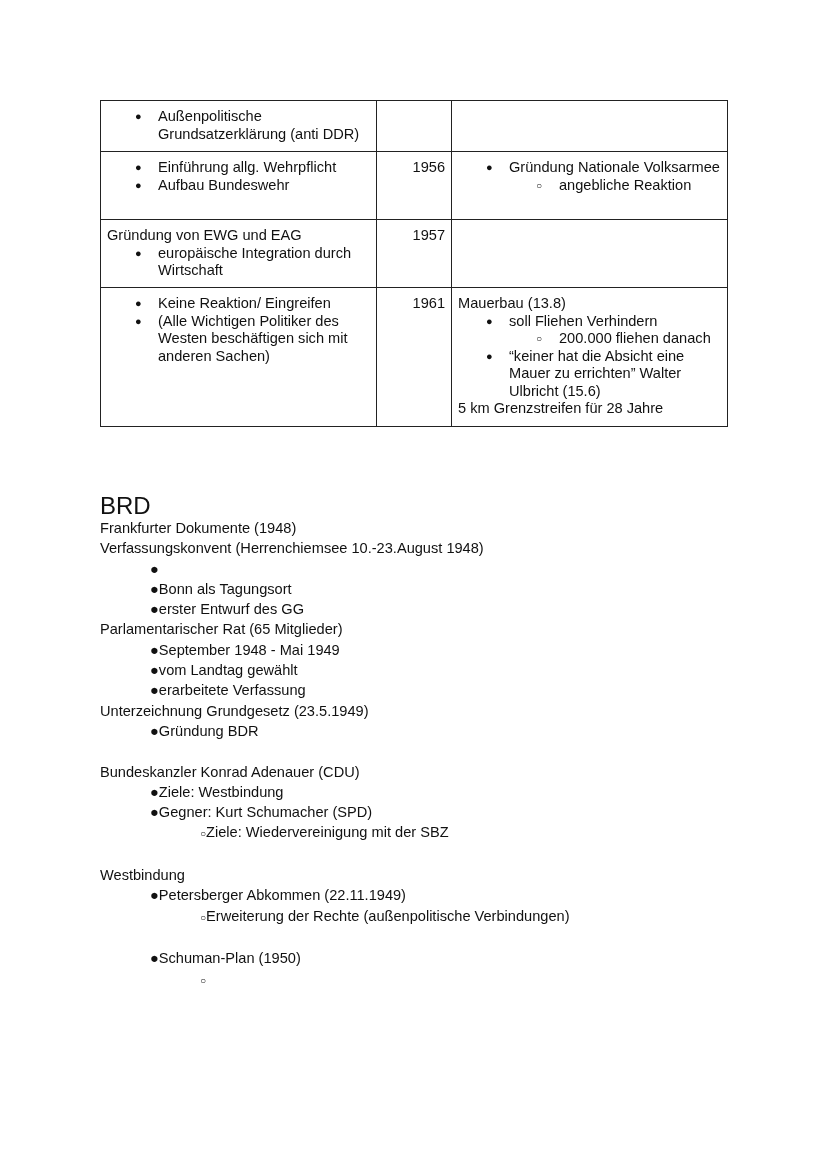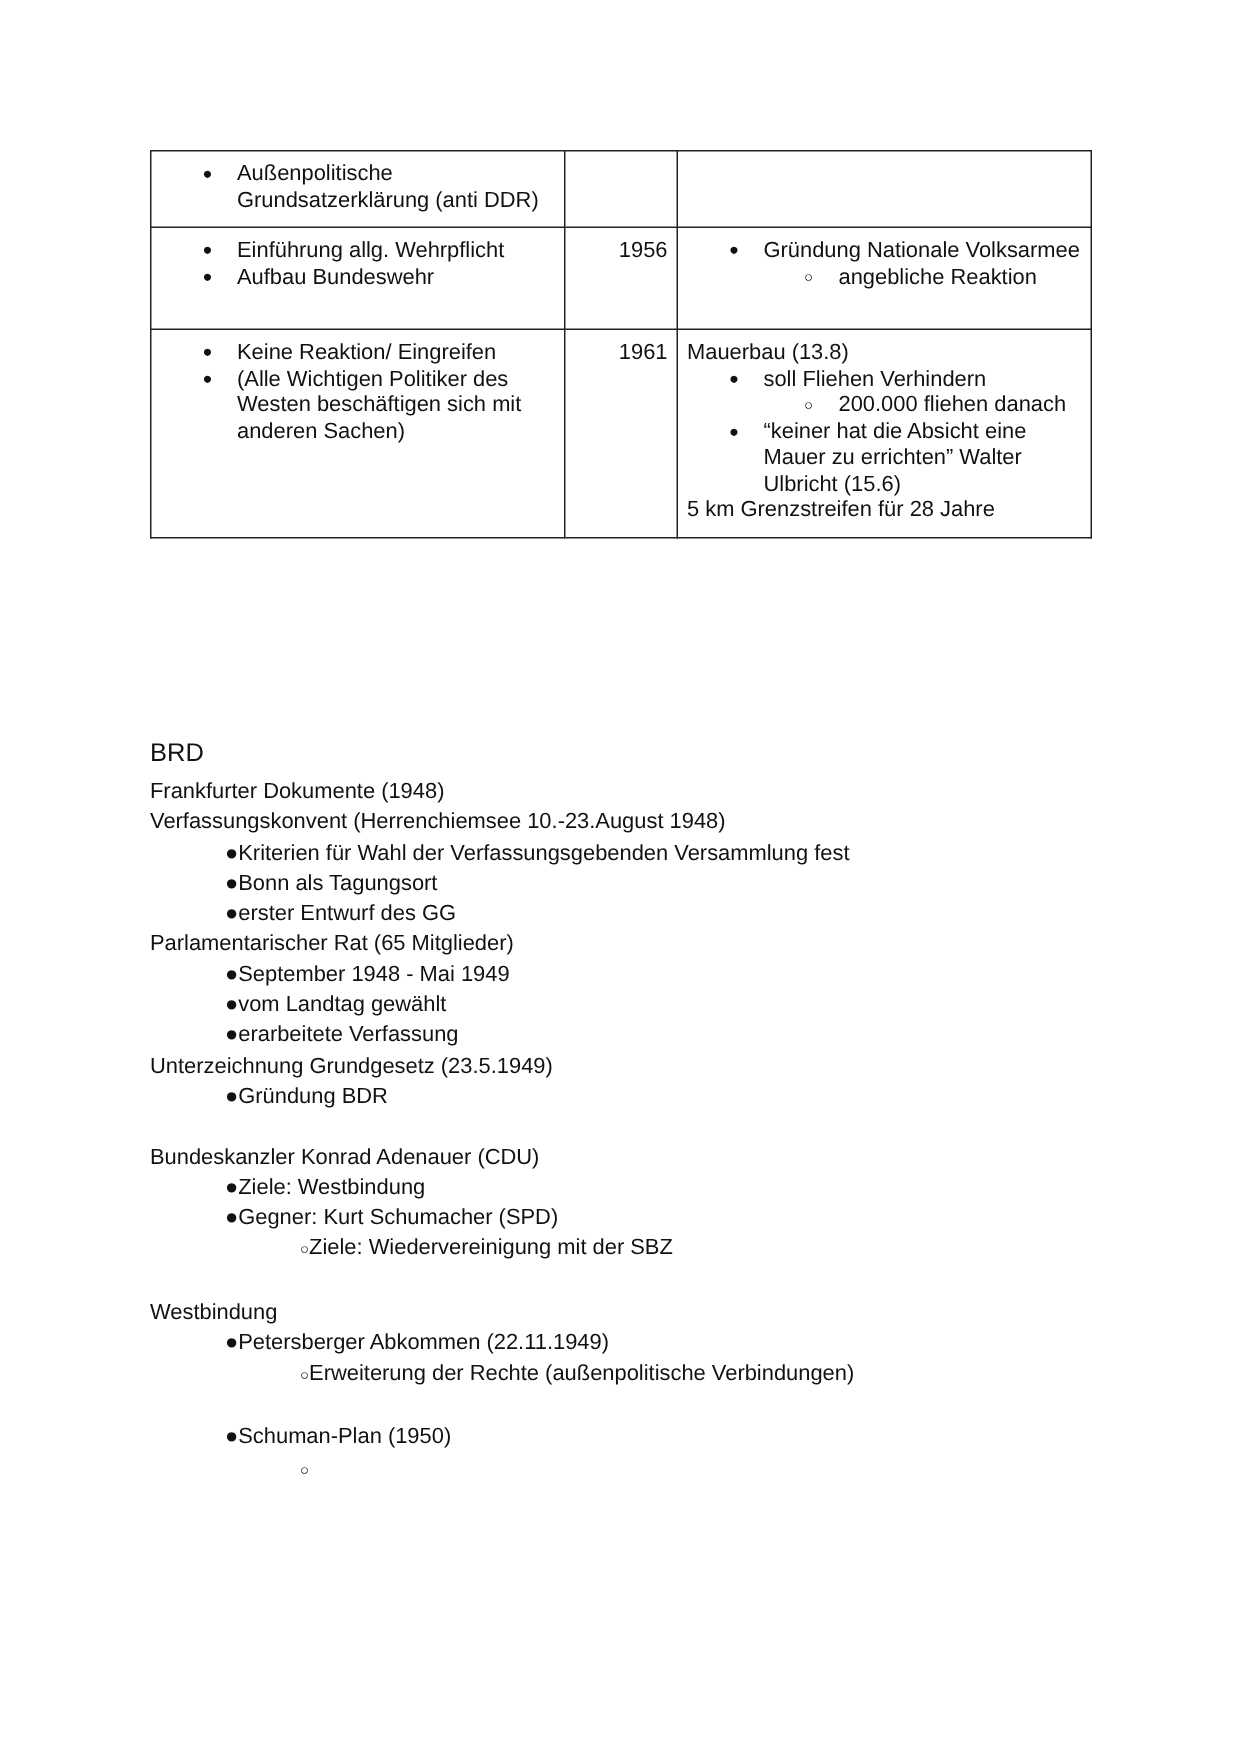--- a/index.html
+++ b/index.html
@@ -24,21 +24,21 @@
     .li { position: relative; }
     .li .b { position: absolute; font-size: 11px; }
     .l1 { padding-left: 51px; }
     .l1 .b { left: 28px; top: 0px; }
     .l2 { padding-left: 101px; }
     .l2 .b { left: 78px; top: 0px; font-size: 10px; }
 
     
     .heading {
       position: absolute; left: 100px; top: 492px;
-      font-size: 17px; font-weight: normal; margin: 0;
+      font-size: 24px; font-weight: normal; margin: 0;
     }
     .notes { position: absolute; left: 100px; top: 518px; width: 640px; line-height: 20.3px; }
     .notes .line { position: relative; white-space: nowrap; }
     .notes .l1 { padding-left: 50px; }
     .notes .l1 .b { left: 26px; }
     .notes .l2 { padding-left: 100px; }
     .notes .l2 .b { left: 75px; }
     .gap { height: 20.3px; }
     .dot::before { content: "\25CF"; }
     .circ::before { content: "\25CB"; }
@@ -69,20 +69,28 @@
           <div class="li l1"><span class="b dot"></span><span>Einführung allg. Wehrpflicht</span></div>
           <div class="li l1"><span class="b dot"></span><span>Aufbau Bundeswehr</span></div>
         </td>
         <td class="year">1956</td>
         <td>
           <div class="li l1"><span class="b dot"></span><span>Gründung Nationale Volksarmee</span></div>
           <div class="li l2"><span class="b circ"></span><span>angebliche Reaktion</span></div>
         </td>
       </tr>
 
+      <tr style="height:68px">
+        <td>
+          <div>Gründung von EWG und EAG</div>
+          <div class="li l1"><span class="b dot"></span><span>europäische Integration durch Wirtschaft</span></div>
+        </td>
+        <td class="year">1957</td>
+        <td></td>
+      </tr>
 
       <tr style="height:139px">
         <td>
           <div class="li l1"><span class="b dot"></span><span>Keine Reaktion/ Eingreifen</span></div>
           <div class="li l1"><span class="b dot"></span><span>(Alle Wichtigen Politiker des Westen beschäftigen sich mit anderen Sachen)</span></div>
         </td>
         <td class="year">1961</td>
         <td>
           <div>Mauerbau (13.8)</div>
           <div class="li l1"><span class="b dot"></span><span>soll Fliehen Verhindern</span></div>
@@ -94,21 +102,21 @@
     </tbody>
   </table>
 
   <h1 class="heading">BRD</h1>
 
   <div class="notes">
 
     <div class="line">Frankfurter Dokumente (1948)</div>
 
     <div class="line">Verfassungskonvent (Herrenchiemsee 10.-23.August 1948)</div>
-    <div class="line l1"><span class="b dot"></span><span>Kriterien für Wahl der Verfassungsgebenden Versammlung fest</span></div>
+    <div class="line l1"><span class="b dot"></span></div>
     <div class="line l1"><span class="b dot"></span><span>Bonn als Tagungsort</span></div>
     <div class="line l1"><span class="b dot"></span><span>erster Entwurf des GG</span></div>
 
     <div class="line">Parlamentarischer Rat (65 Mitglieder)</div>
     <div class="line l1"><span class="b dot"></span><span>September 1948 - Mai 1949</span></div>
     <div class="line l1"><span class="b dot"></span><span>vom Landtag gewählt</span></div>
     <div class="line l1"><span class="b dot"></span><span>erarbeitete Verfassung</span></div>
 
     <div class="line">Unterzeichnung Grundgesetz (23.5.1949)</div>
     <div class="line l1"><span class="b dot"></span><span>Gründung BDR</span></div>

